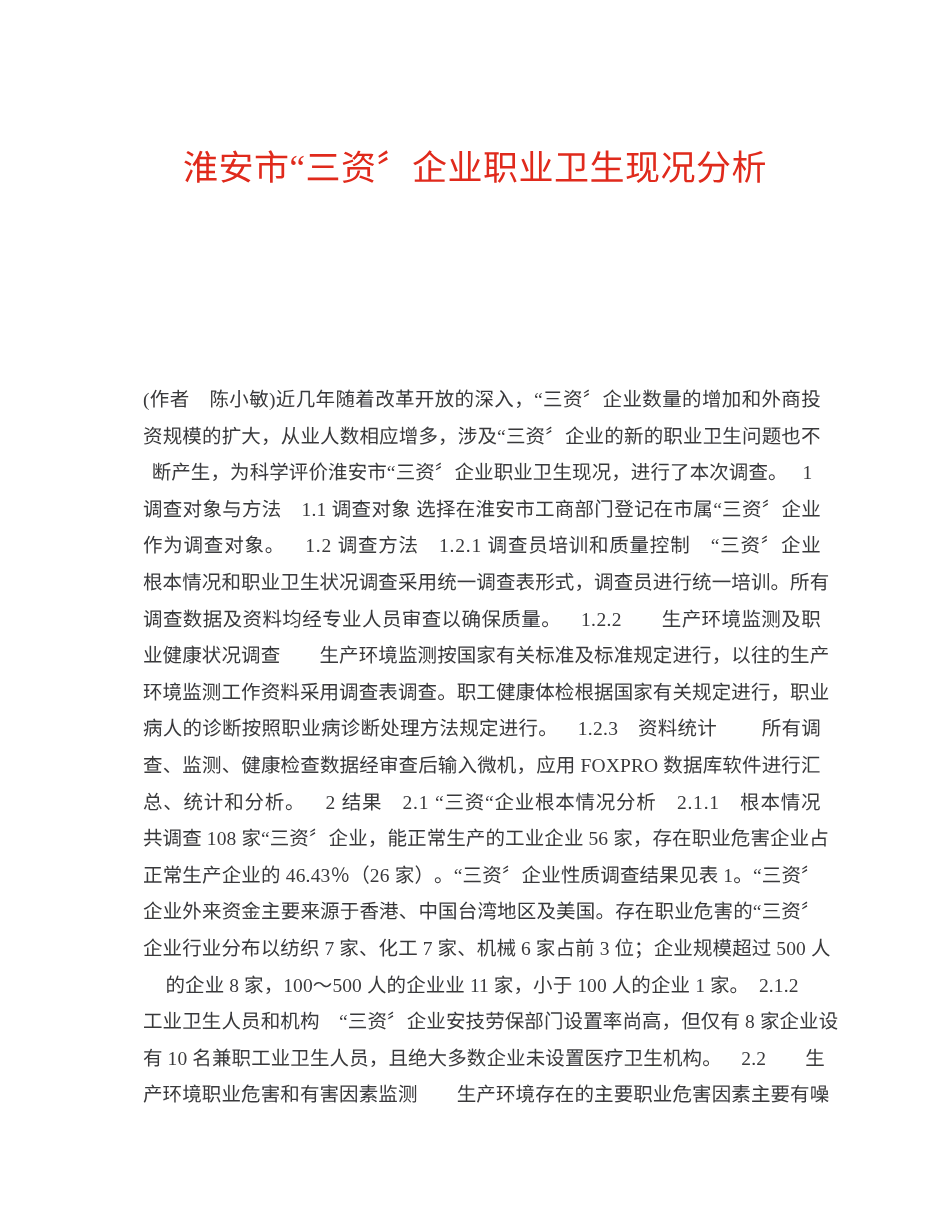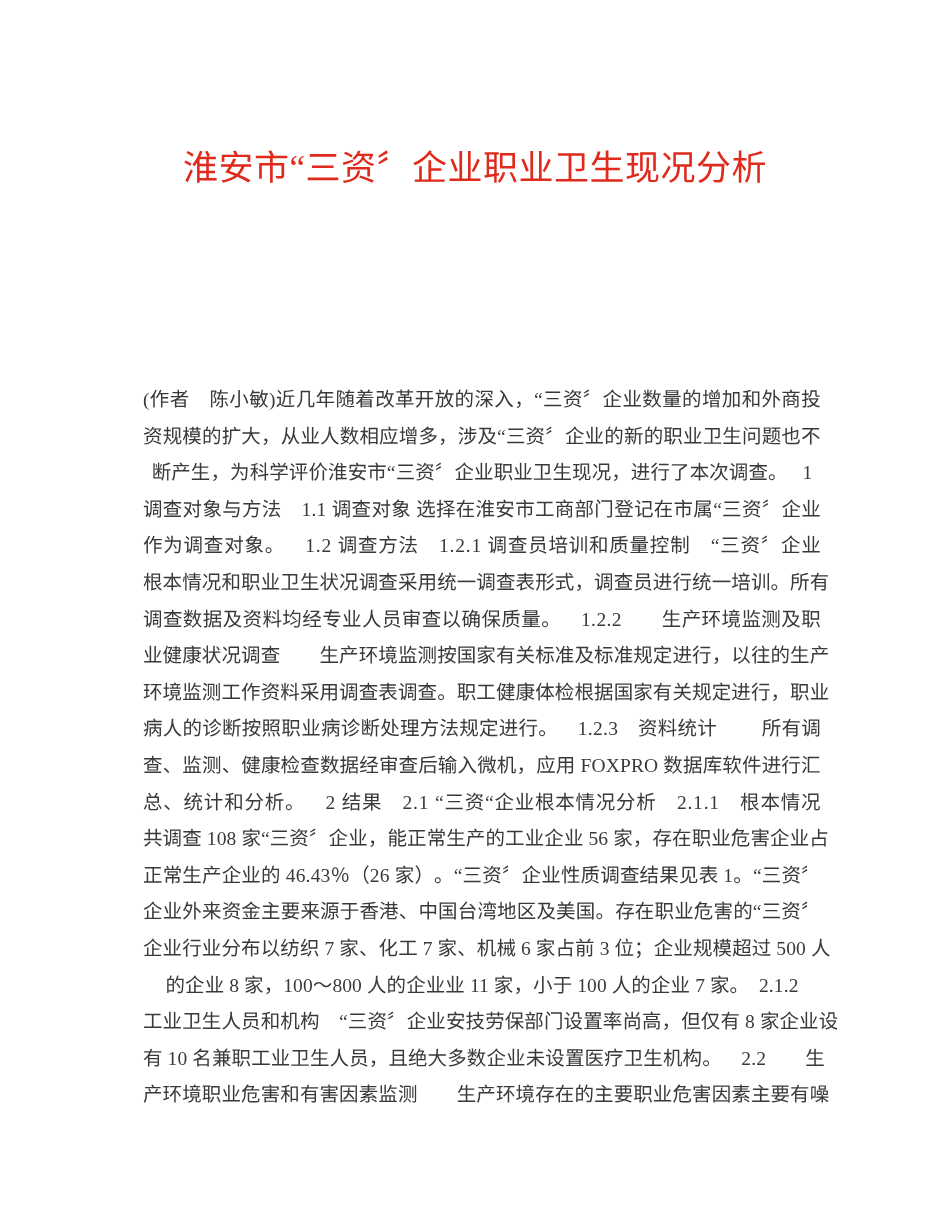--- a/index.html
+++ b/index.html
@@ -85,19 +85,19 @@
       <div class="para-line j"><span>调</span><span>查</span><span>数</span><span>据</span><span>及</span><span>资</span><span>料</span><span>均</span><span>经</span><span>专</span><span>业</span><span>人</span><span>员</span><span>审</span><span>查</span><span>以</span><span>确</span><span>保</span><span>质</span><span>量</span><span>。</span><span>　</span><span>1</span><span>.</span><span>2</span><span>.</span><span>2</span><span>　</span><span>　</span><span>生</span><span>产</span><span>环</span><span>境</span><span>监</span><span>测</span><span>及</span><span>职</span></div>
       <div class="para-line j"><span>业</span><span>健</span><span>康</span><span>状</span><span>况</span><span>调</span><span>查</span><span>　</span><span>　</span><span>生</span><span>产</span><span>环</span><span>境</span><span>监</span><span>测</span><span>按</span><span>国</span><span>家</span><span>有</span><span>关</span><span>标</span><span>准</span><span>及</span><span>标</span><span>准</span><span>规</span><span>定</span><span>进</span><span>行</span><span>，</span><span>以</span><span>往</span><span>的</span><span>生</span><span>产</span></div>
       <div class="para-line j"><span>环</span><span>境</span><span>监</span><span>测</span><span>工</span><span>作</span><span>资</span><span>料</span><span>采</span><span>用</span><span>调</span><span>查</span><span>表</span><span>调</span><span>查</span><span>。</span><span>职</span><span>工</span><span>健</span><span>康</span><span>体</span><span>检</span><span>根</span><span>据</span><span>国</span><span>家</span><span>有</span><span>关</span><span>规</span><span>定</span><span>进</span><span>行</span><span>，</span><span>职</span><span>业</span></div>
       <div class="para-line j"><span>病</span><span>人</span><span>的</span><span>诊</span><span>断</span><span>按</span><span>照</span><span>职</span><span>业</span><span>病</span><span>诊</span><span>断</span><span>处</span><span>理</span><span>方</span><span>法</span><span>规</span><span>定</span><span>进</span><span>行</span><span>。</span><span>　</span><span>1</span><span>.</span><span>2</span><span>.</span><span>3</span><span>　</span><span>资</span><span>料</span><span>统</span><span>计</span><span>　</span><span>　</span><span> </span><span>所</span><span>有</span><span>调</span></div>
       <div class="para-line j"><span>查</span><span>、</span><span>监</span><span>测</span><span>、</span><span>健</span><span>康</span><span>检</span><span>查</span><span>数</span><span>据</span><span>经</span><span>审</span><span>查</span><span>后</span><span>输</span><span>入</span><span>微</span><span>机</span><span>，</span><span>应</span><span>用</span><span> </span><span>F</span><span>O</span><span>X</span><span>P</span><span>R</span><span>O</span><span> </span><span>数</span><span>据</span><span>库</span><span>软</span><span>件</span><span>进</span><span>行</span><span>汇</span></div>
       <div class="para-line j"><span>总</span><span>、</span><span>统</span><span>计</span><span>和</span><span>分</span><span>析</span><span>。</span><span>　</span><span>2</span><span> </span><span>结</span><span>果</span><span>　</span><span>2</span><span>.</span><span>1</span><span> </span><span>“</span><span>三</span><span>资</span><span>“</span><span>企</span><span>业</span><span>根</span><span>本</span><span>情</span><span>况</span><span>分</span><span>析</span><span>　</span><span>2</span><span>.</span><span>1</span><span>.</span><span>1</span><span>　</span><span>根</span><span>本</span><span>情</span><span>况</span></div>
       <div class="para-line j"><span>共</span><span>调</span><span>查</span><span> </span><span>1</span><span>0</span><span>8</span><span> </span><span>家</span><span>“</span><span>三</span><span>资</span><span>〞</span><span>企</span><span>业</span><span>，</span><span>能</span><span>正</span><span>常</span><span>生</span><span>产</span><span>的</span><span>工</span><span>业</span><span>企</span><span>业</span><span> </span><span>5</span><span>6</span><span> </span><span>家</span><span>，</span><span>存</span><span>在</span><span>职</span><span>业</span><span>危</span><span>害</span><span>企</span><span>业</span><span>占</span></div>
       <div class="para-line j"><span>正</span><span>常</span><span>生</span><span>产</span><span>企</span><span>业</span><span>的</span><span> </span><span>4</span><span>6</span><span>.</span><span>4</span><span>3</span><span>％</span><span>（</span><span>2</span><span>6</span><span> </span><span>家</span><span>）</span><span>。</span><span>“</span><span>三</span><span>资</span><span>〞</span><span>企</span><span>业</span><span>性</span><span>质</span><span>调</span><span>查</span><span>结</span><span>果</span><span>见</span><span>表</span><span> </span><span>1</span><span>。</span><span>“</span><span>三</span><span>资</span><span>〞</span></div>
       <div class="para-line j"><span>企</span><span>业</span><span>外</span><span>来</span><span>资</span><span>金</span><span>主</span><span>要</span><span>来</span><span>源</span><span>于</span><span>香</span><span>港</span><span>、</span><span>中</span><span>国</span><span>台</span><span>湾</span><span>地</span><span>区</span><span>及</span><span>美</span><span>国</span><span>。</span><span>存</span><span>在</span><span>职</span><span>业</span><span>危</span><span>害</span><span>的</span><span>“</span><span>三</span><span>资</span><span>〞</span></div>
       <div class="para-line j"><span>企</span><span>业</span><span>行</span><span>业</span><span>分</span><span>布</span><span>以</span><span>纺</span><span>织</span><span> </span><span>7</span><span> </span><span>家</span><span>、</span><span>化</span><span>工</span><span> </span><span>7</span><span> </span><span>家</span><span>、</span><span>机</span><span>械</span><span> </span><span>6</span><span> </span><span>家</span><span>占</span><span>前</span><span> </span><span>3</span><span> </span><span>位</span><span>；</span><span>企</span><span>业</span><span>规</span><span>模</span><span>超</span><span>过</span><span> </span><span>5</span><span>0</span><span>0</span><span> </span><span>人</span></div>
-      <div class="para-line r">的企业 8 家，100～800 人的企业业 11 家，小于 100 人的企业 7 家。　2.1.2</div>
+      <div class="para-line r">的企业 8 家，100～500 人的企业业 11 家，小于 100 人的企业 1 家。　2.1.2</div>
       <div class="para-line j"><span>工</span><span>业</span><span>卫</span><span>生</span><span>人</span><span>员</span><span>和</span><span>机</span><span>构</span><span>　</span><span>“</span><span>三</span><span>资</span><span>〞</span><span>企</span><span>业</span><span>安</span><span>技</span><span>劳</span><span>保</span><span>部</span><span>门</span><span>设</span><span>置</span><span>率</span><span>尚</span><span>高</span><span>，</span><span>但</span><span>仅</span><span>有</span><span> </span><span>8</span><span> </span><span>家</span><span>企</span><span>业</span><span>设</span></div>
       <div class="para-line j"><span>有</span><span> </span><span>1</span><span>0</span><span> </span><span>名</span><span>兼</span><span>职</span><span>工</span><span>业</span><span>卫</span><span>生</span><span>人</span><span>员</span><span>，</span><span>且</span><span>绝</span><span>大</span><span>多</span><span>数</span><span>企</span><span>业</span><span>未</span><span>设</span><span>置</span><span>医</span><span>疗</span><span>卫</span><span>生</span><span>机</span><span>构</span><span>。</span><span>　</span><span>2</span><span>.</span><span>2</span><span>　</span><span>　</span><span>生</span></div>
       <div class="para-line j"><span>产</span><span>环</span><span>境</span><span>职</span><span>业</span><span>危</span><span>害</span><span>和</span><span>有</span><span>害</span><span>因</span><span>素</span><span>监</span><span>测</span><span>　</span><span>　</span><span>生</span><span>产</span><span>环</span><span>境</span><span>存</span><span>在</span><span>的</span><span>主</span><span>要</span><span>职</span><span>业</span><span>危</span><span>害</span><span>因</span><span>素</span><span>主</span><span>要</span><span>有</span><span>噪</span></div>
     </div>
 
 </div>
 
 </body></html>

